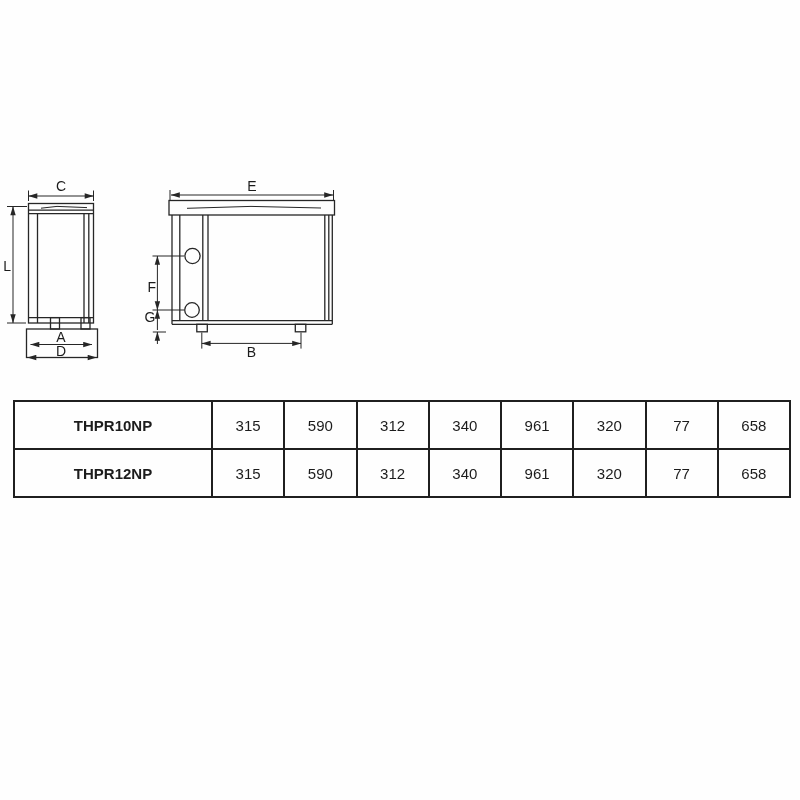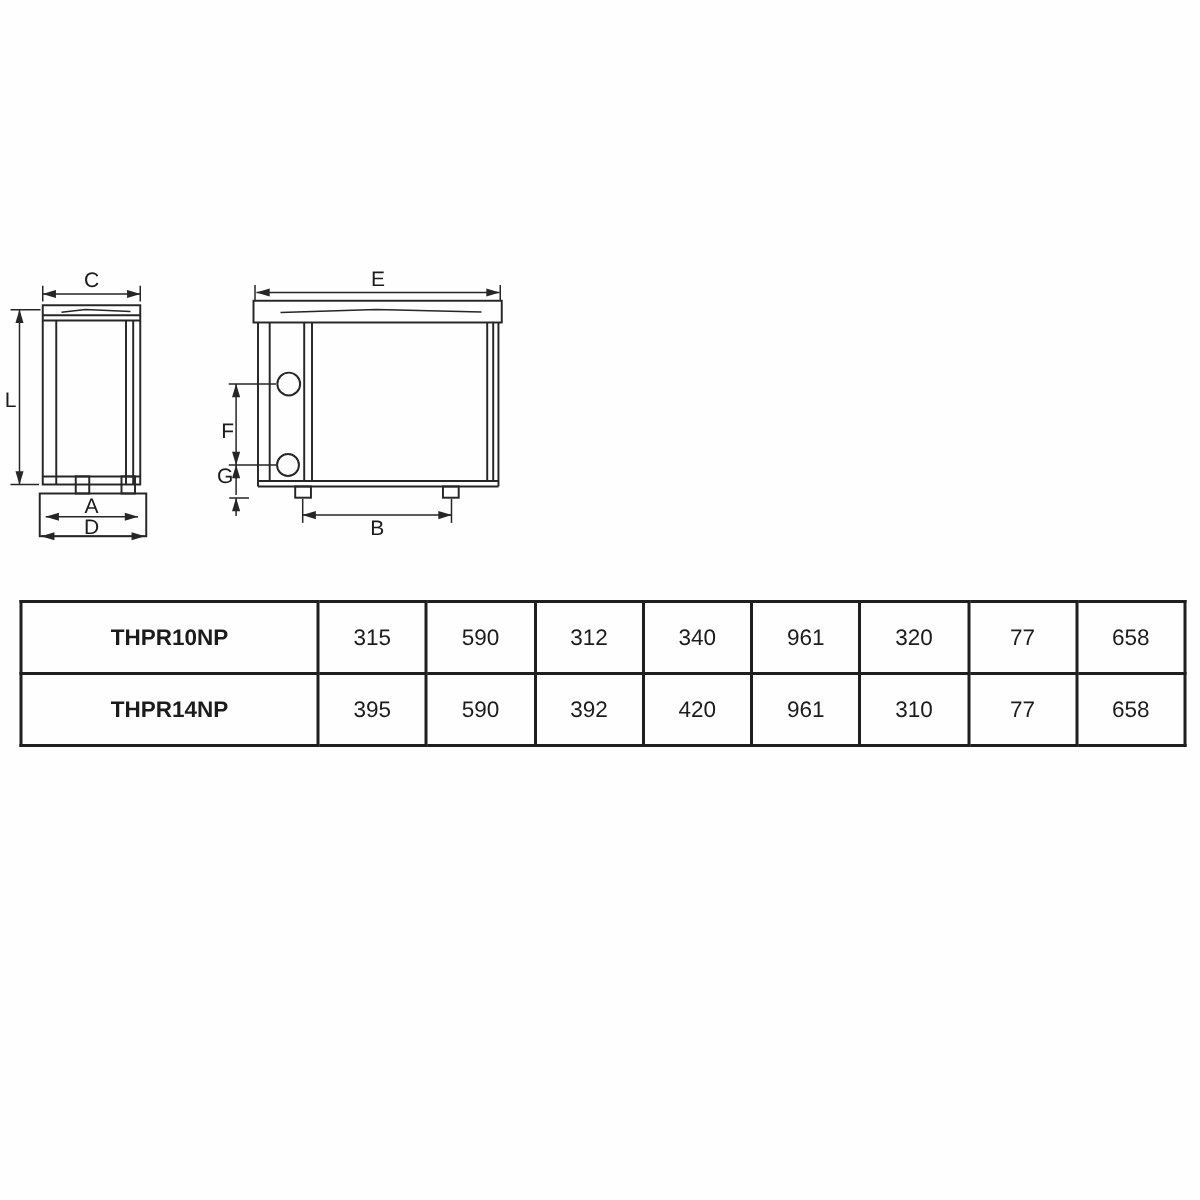--- a/index.html
+++ b/index.html
@@ -146,25 +146,25 @@
       <td>315</td>
       <td>590</td>
       <td>312</td>
       <td>340</td>
       <td>961</td>
       <td>320</td>
       <td>77</td>
       <td>658</td>
     </tr>
     <tr class="data">
-      <td class="model">THPR14NP</td>
-      <td>395</td>
+      <td class="model">THPR12NP</td>
+      <td>315</td>
       <td>590</td>
-      <td>392</td>
-      <td>420</td>
+      <td>312</td>
+      <td>340</td>
       <td>961</td>
-      <td>310</td>
+      <td>320</td>
       <td>77</td>
       <td>658</td>
     </tr>
   </tbody>
     </table>
 </div>
 
 </body></html>

